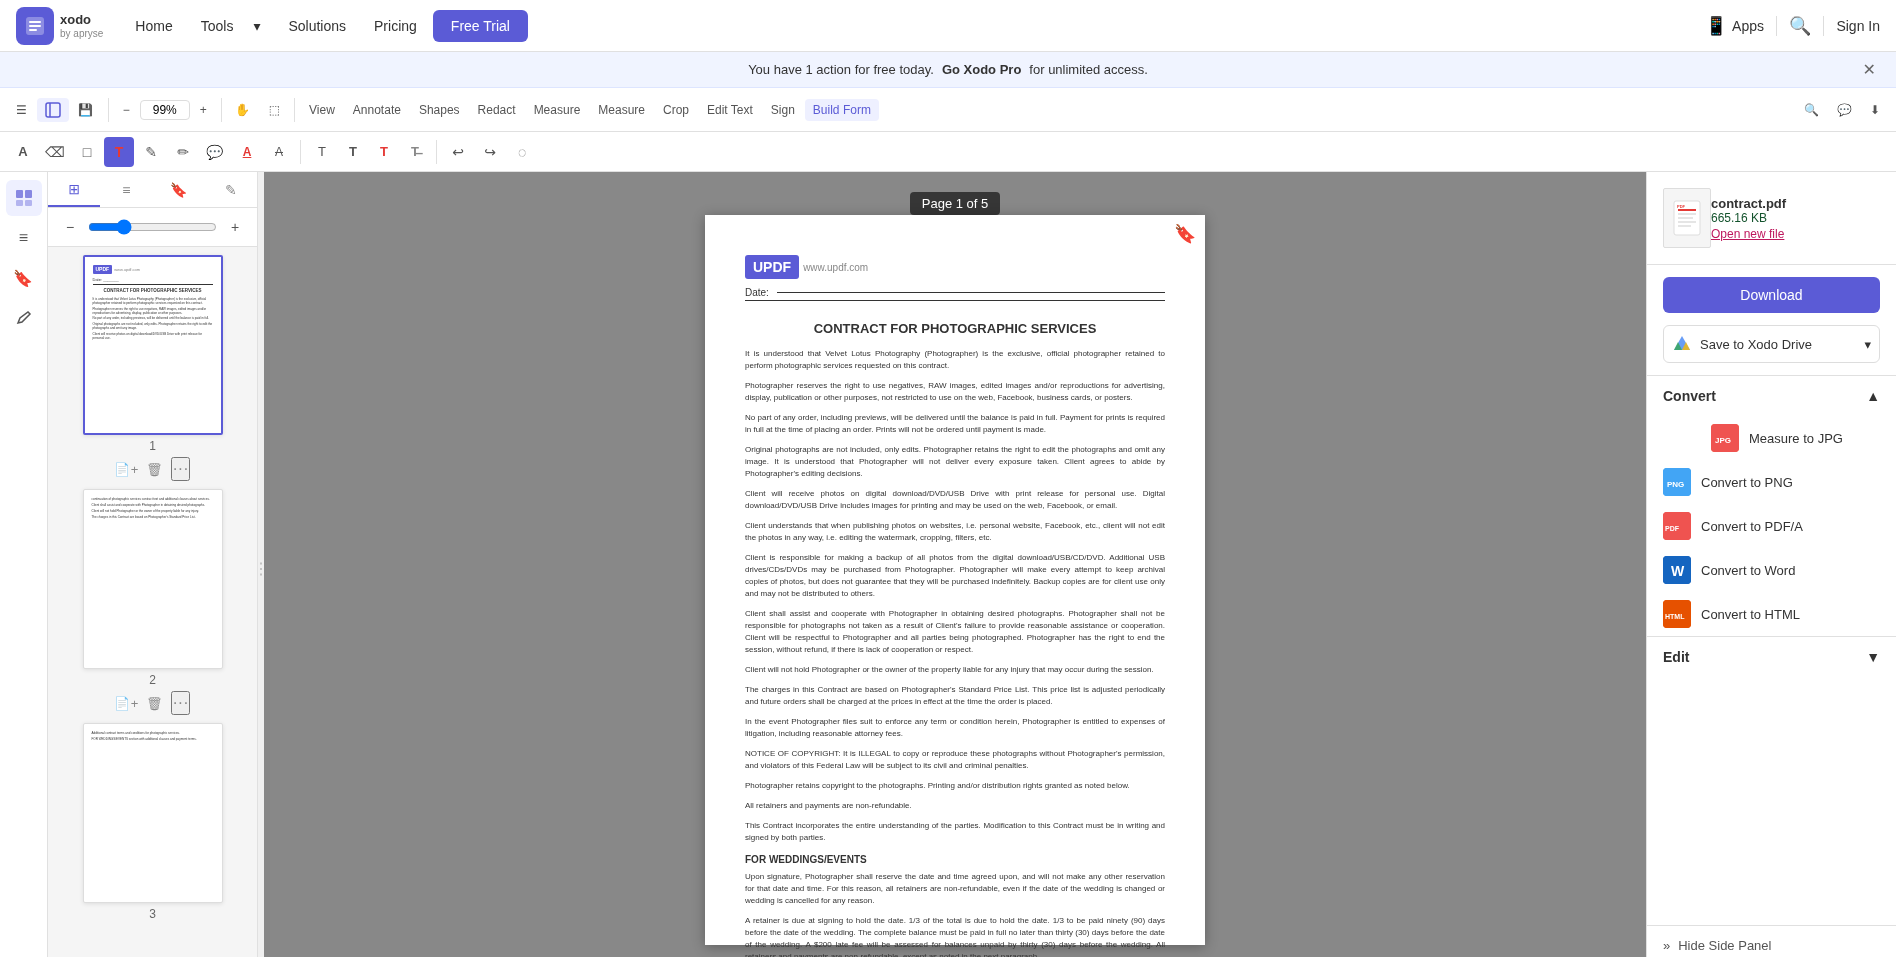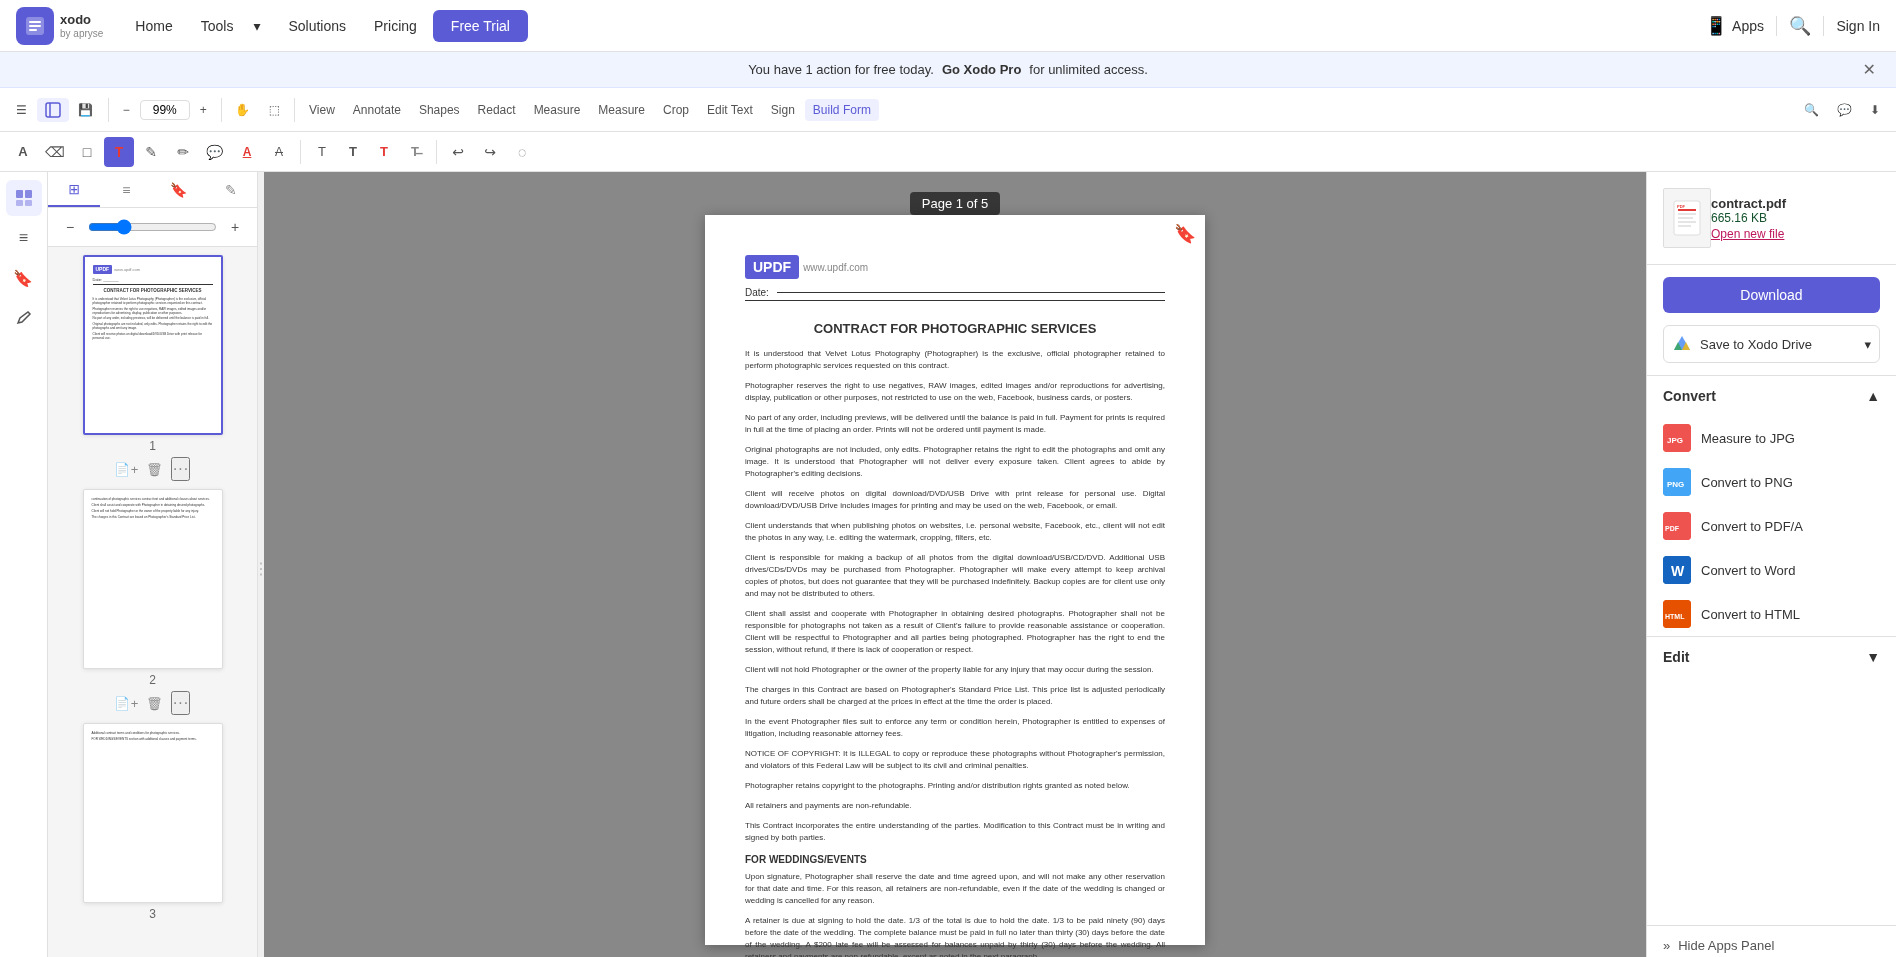--- a/index.html
+++ b/index.html
@@ -145,21 +145,21 @@
     .rs-section-header {
       display: flex; align-items: center; justify-content: space-between;
       padding: 12px 16px; cursor: pointer; font-size: 14px; font-weight: 600;
     }
 
     .rs-convert-item {
       display: flex; align-items: center; gap: 10px; padding: 8px 16px; cursor: pointer;
       font-size: 13px;
     }
     .rs-convert-icon { width: 28px; height: 28px; border-radius: 4px; display: flex; align-items: center; justify-content: center; font-size: 11px; font-weight: 700; color: #fff; }
-    .icon-jpg { background: #ff7043; }
+    .icon-jpg { background: #ff7043; margin-left: 48px; }
     .icon-png { background: #42a5f5; }
     .icon-pdfa { background: #ef5350; }
     .icon-word { background: #1565c0; }
     .icon-html { background: #e65100; }
 
     .rs-edit-section { border-top: 1px solid #e0e0e0; }
     .rs-edit-header {
       display: flex; align-items: center; justify-content: space-between;
       padding: 12px 16px; cursor: pointer; font-size: 14px; font-weight: 600;
     }
@@ -507,17 +507,17 @@
     <div class="rs-edit-section">
       <div class="rs-edit-header">
         <span>Edit</span>
         <span>▼</span>
       </div>
     </div>
 
     <div style="flex:1"></div>
     <div class="rs-hide-sidebar">
       <span>»</span>
-      <span>Hide Apps Panel</span>
+      <span>Hide Side Panel</span>
     </div>
   </div>
 
 </div>
 
 </body></html>

